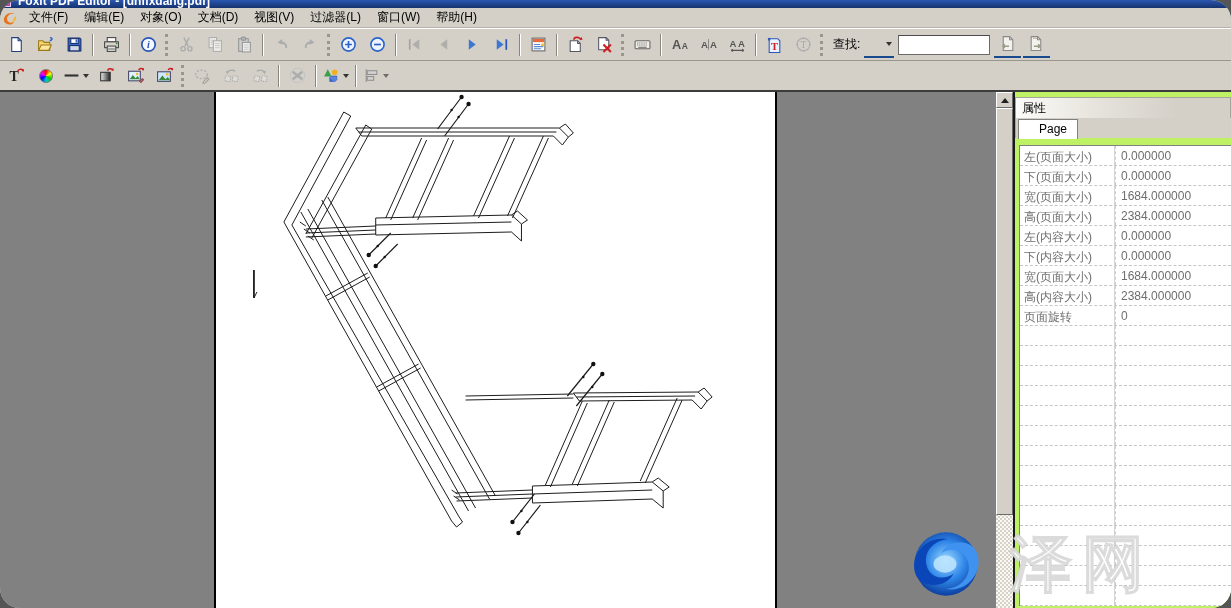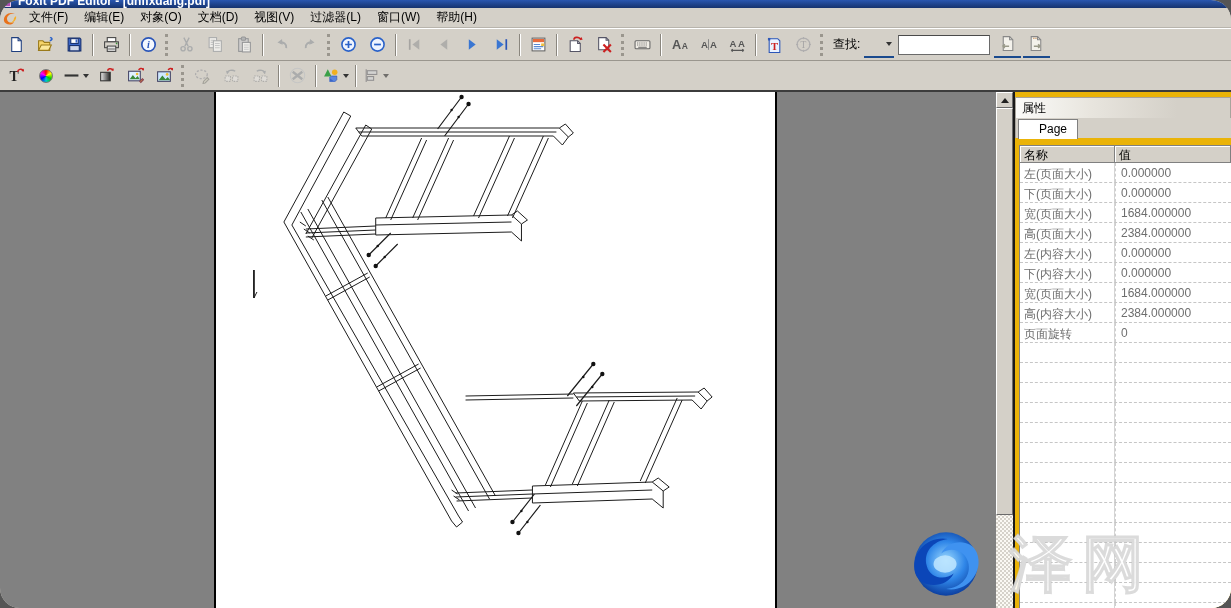--- a/index.html
+++ b/index.html
@@ -46,21 +46,21 @@
     background-image:linear-gradient(45deg,#d6d2ca 25%,transparent 25%,transparent 75%,#d6d2ca 75%),
                      linear-gradient(45deg,#d6d2ca 25%,transparent 25%,transparent 75%,#d6d2ca 75%);
     background-size:4px 4px; background-position:0 0,2px 2px; }
   .sb-up { position:absolute; top:0; left:0; right:0; height:16px; background:#d4d0c8;
     border:1px solid; border-color:#fff #6a6a6a #6a6a6a #fff; display:flex; align-items:center; justify-content:center; }
   .tri-up { width:0; height:0; border-left:4px solid transparent; border-right:4px solid transparent; border-bottom:5px solid #222; }
   .sb-thumb { position:absolute; top:16px; left:0; right:0; height:407px; background:#d4d0c8;
     border:1px solid; border-color:#fff #6a6a6a #6a6a6a #fff; }
   .splitter { width:2px; background:#1a1a1a; }
   
-  .panel { width:216px; background:#eab308; padding-top:5px; overflow:hidden; }
+  .panel { width:216px; background:#bef264; padding-top:5px; overflow:hidden; }
   .panel-header { height:21px; line-height:20px; padding-left:6px;
     background:linear-gradient(to right,#fbfbf9 0%,#e8e5de 35%,#d4d0c8 75%);
     border:1px solid #a8a49c; border-bottom:none; }
   .tabstrip { height:20px; display:flex; align-items:flex-end; border-left:1px solid #a8a49c; background:#d4d0c8; }
   .tab { background:#fff; border:1px solid #808080; border-bottom:none; padding:2px 10px 3px 20px; margin-left:2px; position:relative; top:1px; }
   .ptable { margin:7px 0 0 4px; width:calc(100% - 4px); background:#fff; border-top:1px solid #808080; border-left:1px solid #808080; }
   .phead-row { display:flex; }
   .phead { height:17px; background:#d4d0c8; padding:1px 4px;
     border-right:1px solid #808080; border-bottom:1px solid #808080;
     box-shadow:inset 1px 1px 0 #fff; font-size:12px; }
@@ -556,24 +556,20 @@
     </div>
 
     <div class="splitter"></div>
 
     <div class="panel">
       <div class="panel-header">属性</div>
       <div class="tabstrip">
         <div class="tab">Page</div>
       </div>
       <div class="ptable">
-        <div class="phead-row">
-          <div class="phead pname-h">名称</div>
-          <div class="phead pval-h">值</div>
-        </div>
         <div id="prop-rows">
             <div class="prow">
               <div class="pname">左(页面大小)</div>
               <div class="pval">0.000000</div>
             </div>
             <div class="prow">
               <div class="pname">下(页面大小)</div>
               <div class="pval">0.000000</div>
             </div>
             <div class="prow">

